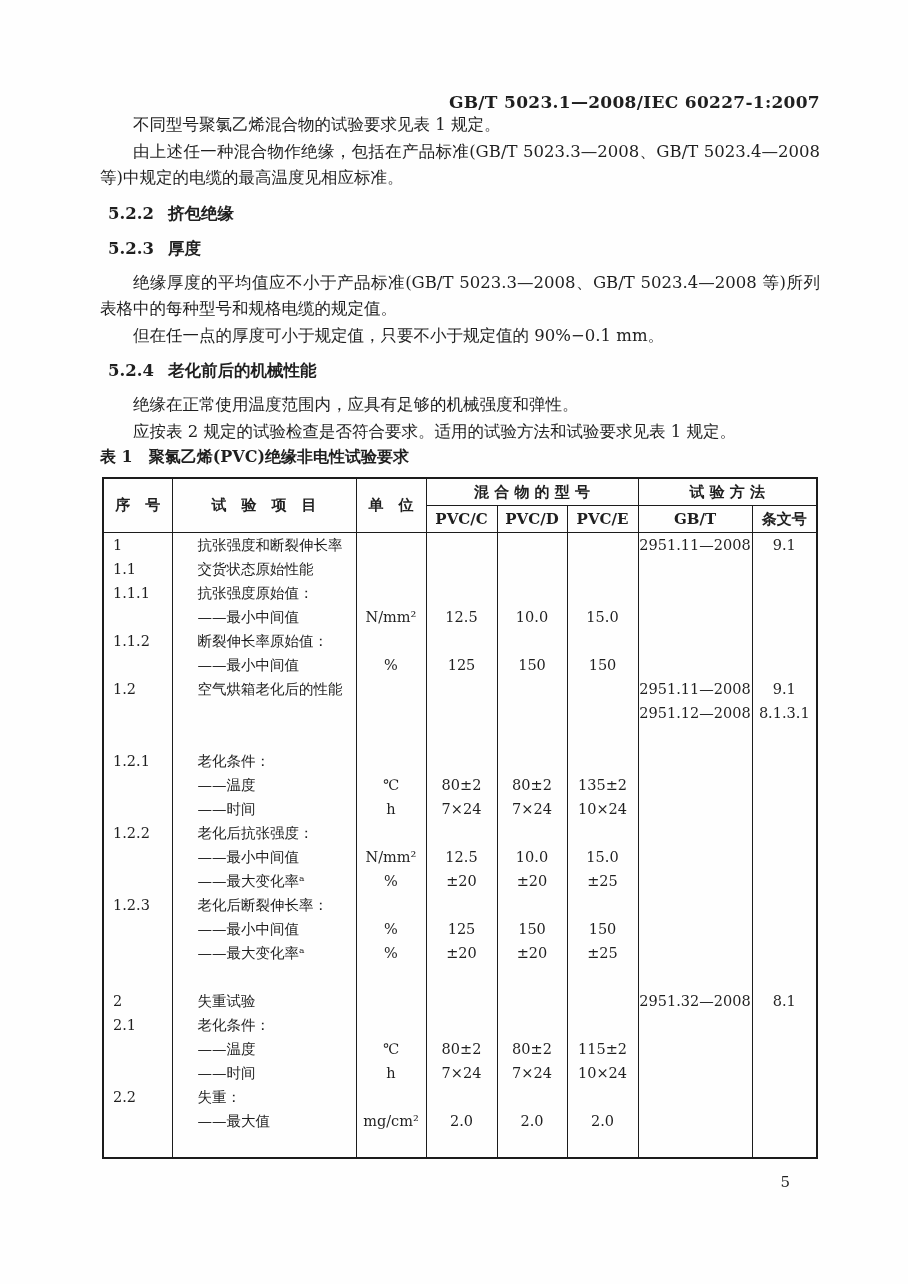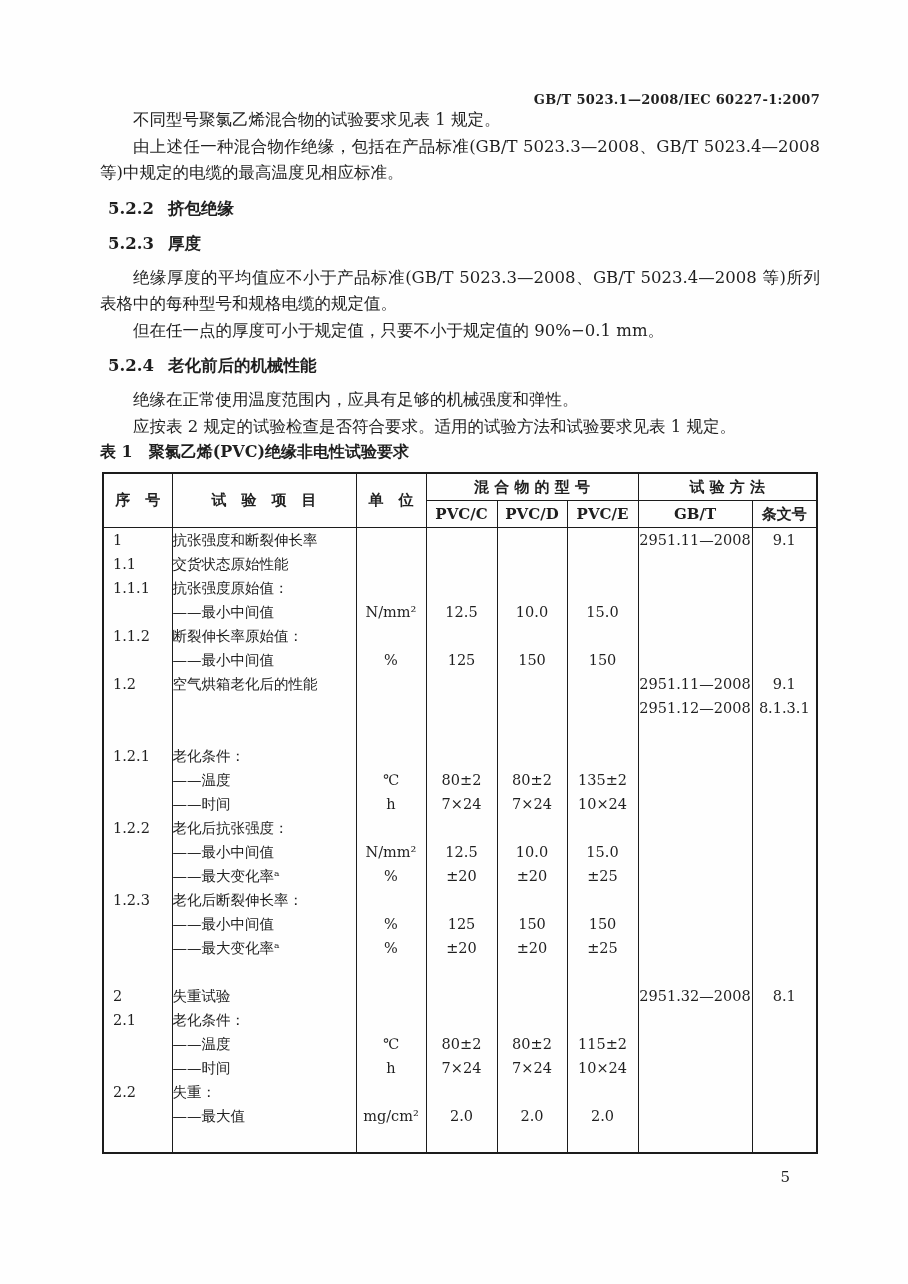--- a/index.html
+++ b/index.html
@@ -10,21 +10,21 @@
     background:#fefefe;
     color:#1f1f1f;
     font-family:"DejaVu Serif", serif;
     overflow:hidden;
   }
   .content{position:absolute;left:100px;top:0;width:720px;}
   .doc-ref{
     margin-top:92px;
     text-align:right;
     font-weight:bold;
-    font-size:13px;
+    font-size:17px;
     letter-spacing:0.3px;
   }
   .para{
     margin:0;
     font-size:16.5px;
     line-height:26.5px;
     text-indent:2em;
     text-align:justify;
   }
   .para.first{}
@@ -62,21 +62,21 @@
     border-right:1px solid #1c1c1c;
     border-top:none;border-bottom:none;
     height:24px;
     padding:0;
     text-align:center;
     vertical-align:middle;
     overflow:hidden;
     white-space:nowrap;
   }
   table.tbl td.c-no{text-align:left;padding-left:9px;}
-  table.tbl td.c-item{text-align:left;padding-left:0;}
+  table.tbl td.c-item{text-align:left;padding-left:25px;}
   .page-num{
     margin-top:14px;
     text-align:right;
     padding-right:30px;
     font-size:15px;
   }
 </style>
 </head>
 <body>
 

